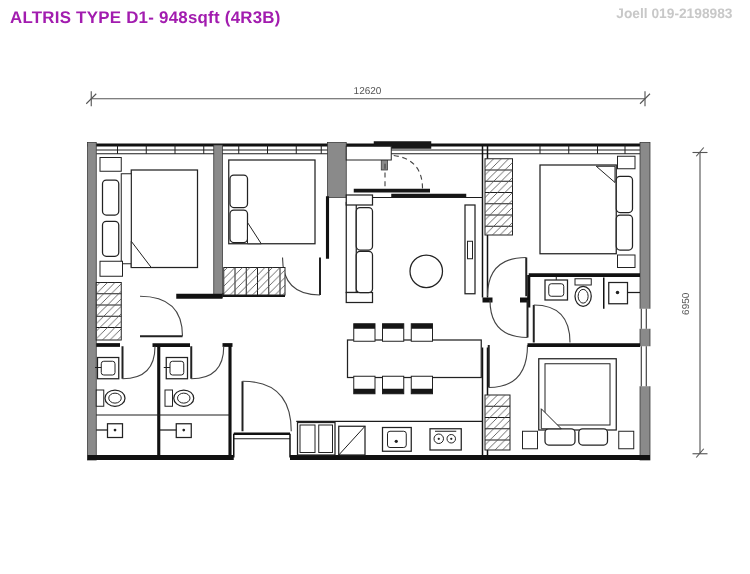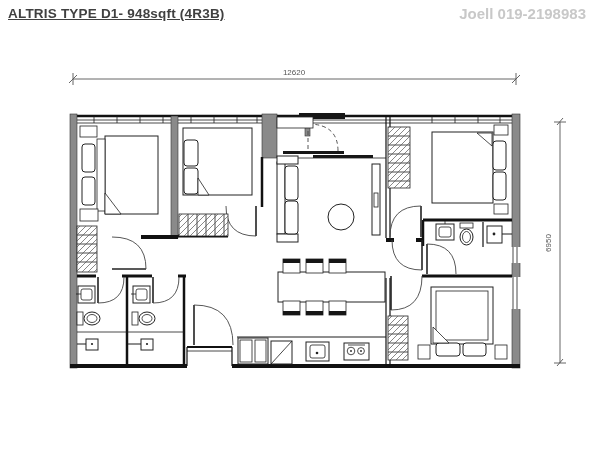--- a/index.html
+++ b/index.html
@@ -1,20 +1,20 @@
 <!DOCTYPE html>
 <html><head>
 <meta charset="utf-8">
 <style>
   html,body{margin:0;padding:0;background:#fff;}
   .page{position:relative;width:600px;height:459px;background:#ffffff;
         font-family:"Liberation Sans",sans-serif;overflow:hidden;}
   .title{position:absolute;left:8px;top:6px;font-size:13.5px;font-weight:bold;
-         color:#404040;letter-spacing:.2px;white-space:nowrap;text-decoration:underline;}
-  .watermark{position:absolute;right:14px;top:5px;font-size:15px;font-weight:bold;
+         color:#a21caf;letter-spacing:.2px;white-space:nowrap;}
+  .watermark{position:absolute;right:14px;top:5px;font-size:11px;font-weight:bold;
          color:#c8c8c8;white-space:nowrap;}
   svg{position:absolute;left:0;top:0;font-family:"Liberation Sans",sans-serif;}
   .ln  {stroke:#1c1c1c;fill:none;stroke-width:1;}
   .ln8 {stroke:#1c1c1c;fill:none;stroke-width:.8;}
   .w2  {stroke:#111;fill:none;stroke-width:2;}
   .w25 {stroke:#111;fill:none;stroke-width:2.5;}
   .w3  {stroke:#111;fill:none;stroke-width:3;}
   .w4  {stroke:#111;fill:none;stroke-width:4;}
   .w12 {stroke:#111;fill:none;stroke-width:1.2;}
   .gray{fill:#8a8a8a;stroke:#333;stroke-width:.6;}

